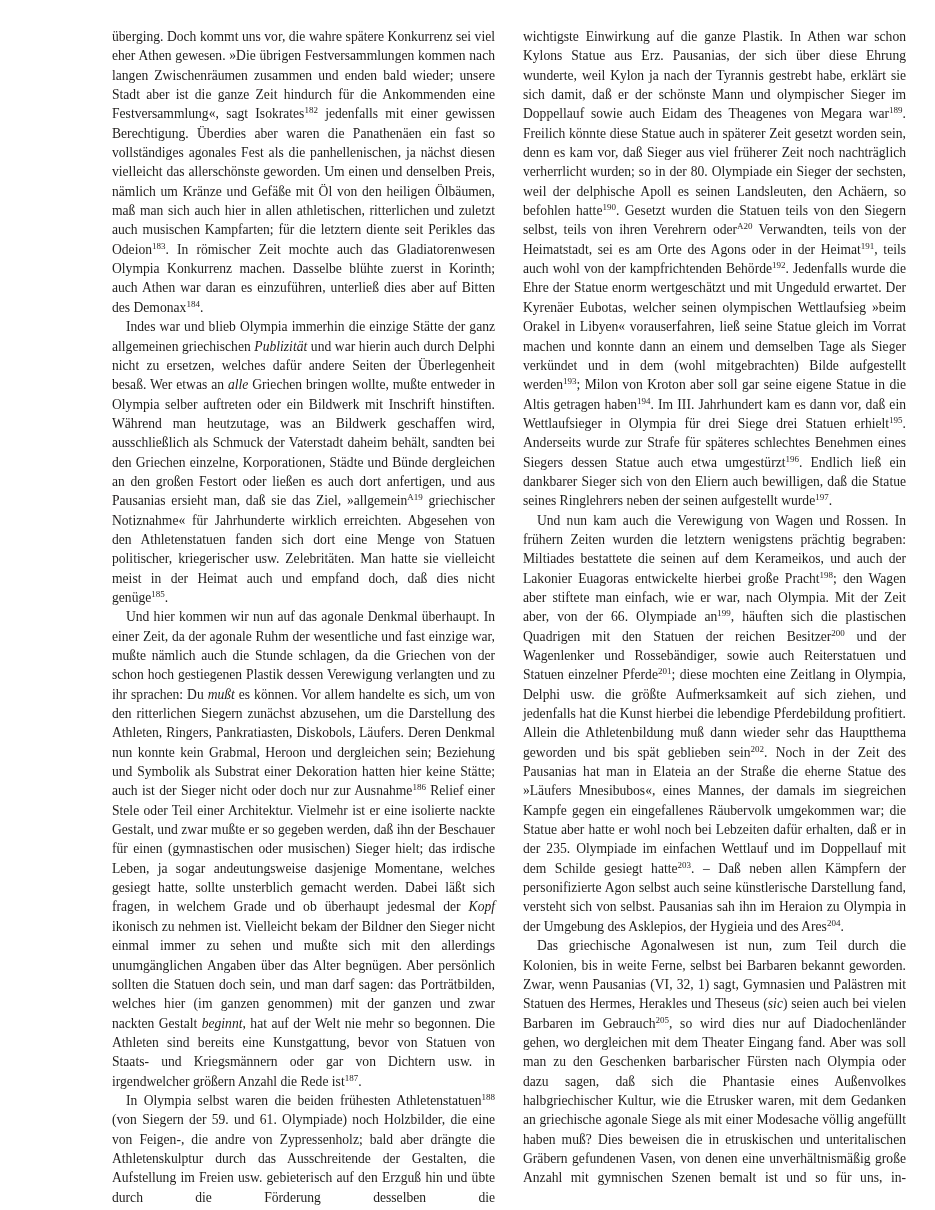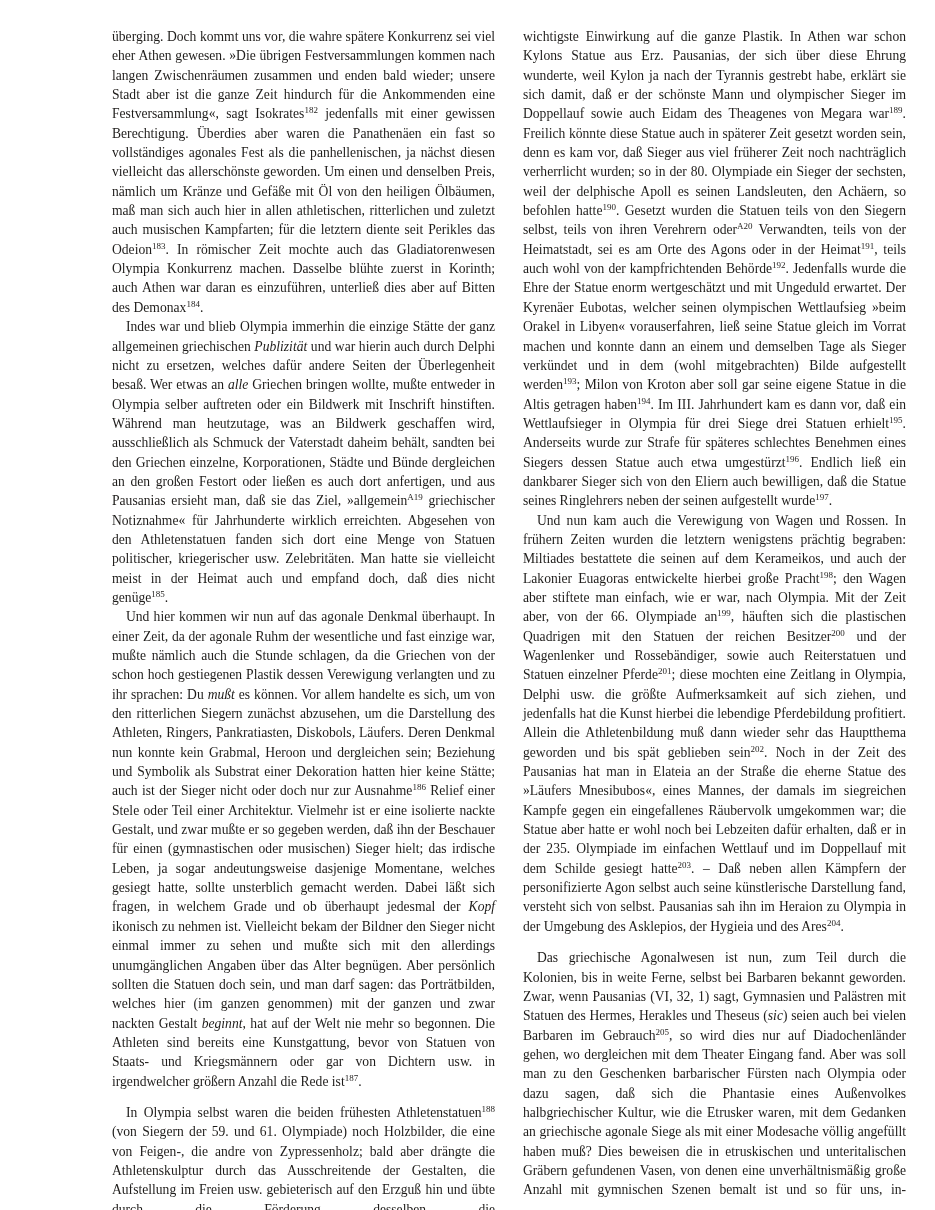--- a/index.html
+++ b/index.html
@@ -32,21 +32,20 @@
     hyphens: none;
   }
   .para {
     margin: 0;
   }
   .para.indent {
     text-indent: 14px;
   }
   .para.justify-last {
     text-align-last: justify;
-    margin-top: 12px;
   }
   sup.fnref {
     font-size: 9px;
     line-height: 0;
     vertical-align: baseline;
     position: relative;
     top: -5px;
     letter-spacing: 0;
   }
   em {

